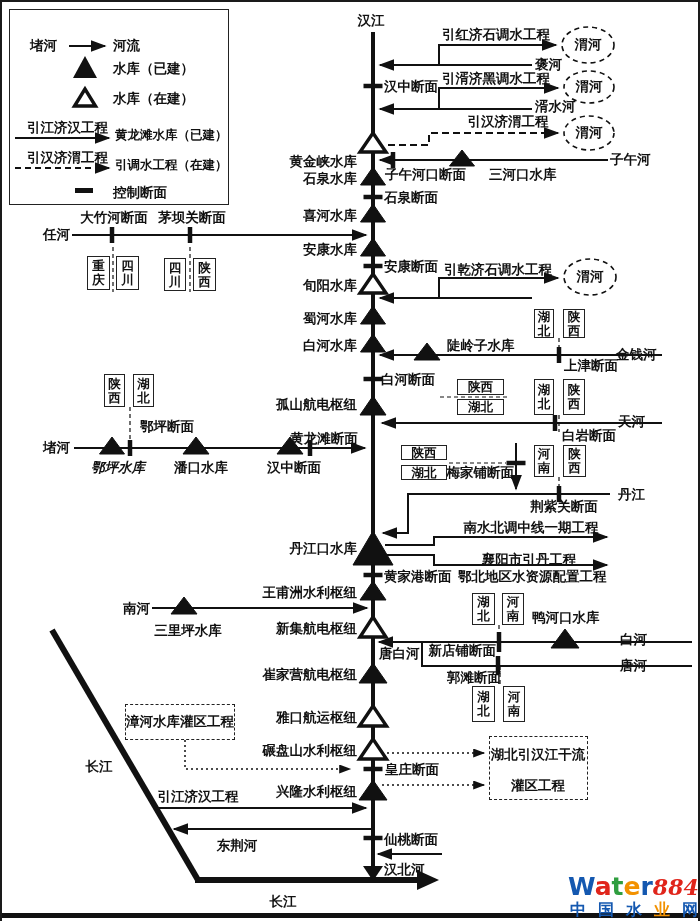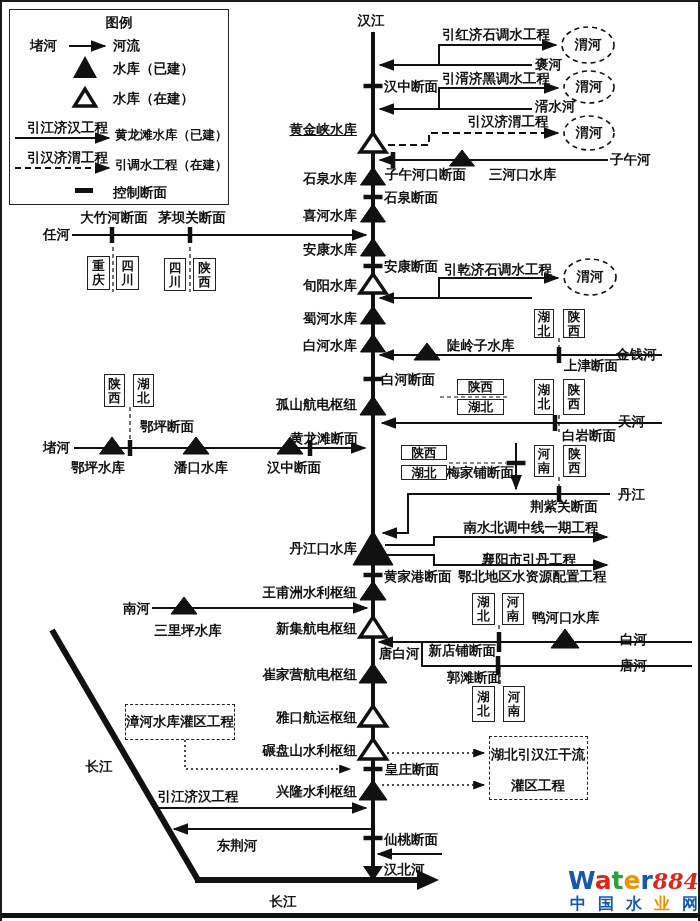--- a/index.html
+++ b/index.html
@@ -14,21 +14,21 @@
   .pbox.vert{word-break:break-all;padding:0 1px;}
   .dbox{position:absolute;box-sizing:border-box;border:1.6px dashed #222;background:transparent;}
   
   #legend-box{position:absolute;left:7px;top:7px;width:220px;height:196px;box-sizing:border-box;
     border:1.6px solid #222;}
   #legend-box .lg{position:absolute;font-size:13.5px;font-weight:600;white-space:nowrap;}
   #legend-title{left:0;right:0;top:4px;text-align:center;}
   .lgsvg{position:absolute;left:0;top:0;width:217px;height:193px;}
   
   #logo{position:absolute;left:566px;top:866px;width:132px;line-height:1;}
-  #logo-line1{display:flex;align-items:baseline;}
+  #logo-line1{display:flex;align-items:baseline;margin-top:6px;}
   .logo-letter{font-size:25px;font-weight:bold;letter-spacing:0px;font-family:"DejaVu Sans",sans-serif;}
   #logo-number{font-size:22px;font-style:italic;font-weight:bold;font-family:"DejaVu Serif",serif;color:#e0251b;}
   #logo-line2{margin-top:3px;display:flex;justify-content:space-between;padding:0 2px;}
   .logo-char{font-size:16px;font-weight:bold;}
 </style>
 </head>
 <body>
 
 <div id="screen">
 
@@ -130,21 +130,21 @@
       <div class="label" style="left: 587px; top: 77px; transform: translateX(-50%);">渭河</div>
       <div class="label" style="left: 587px; top: 123px; transform: translateX(-50%);">渭河</div>
       <div class="label" style="left: 588px; top: 267px; transform: translateX(-50%);">渭河</div>
       <div class="label" style="left: 369px; top: 11px; transform: translateX(-50%);">汉江</div>
       <div class="label" style="left: 494px; top: 25px; transform: translateX(-50%);">引红济石调水工程</div>
       <div class="label" style="left: 533px; top: 55px;">褒河</div>
       <div class="label" style="left: 382px; top: 77px;">汉中断面</div>
       <div class="label" style="left: 494px; top: 69px; transform: translateX(-50%);">引湑济黑调水工程</div>
       <div class="label" style="left: 533px; top: 97px;">湑水河</div>
       <div class="label" style="left: 506px; top: 112px; transform: translateX(-50%);">引汉济渭工程</div>
-      <div class="label" style="left: 355px; top: 120px; transform: translateX(-100%); text-decoration: underline;">黄金峡水库</div>
+      <div class="label" style="left: 355px; top: 152px; transform: translateX(-100%);">黄金峡水库</div>
       <div class="label" style="left: 383px; top: 165px;">子午河口断面</div>
       <div class="label" style="left: 487px; top: 165px;">三河口水库</div>
       <div class="label" style="left: 608px; top: 150px;">子午河</div>
       <div class="label" style="left: 355px; top: 169px; transform: translateX(-100%);">石泉水库</div>
       <div class="label" style="left: 382px; top: 188px;">石泉断面</div>
       <div class="label" style="left: 355px; top: 206px; transform: translateX(-100%);">喜河水库</div>
       <div class="label" style="left: 112px; top: 208px; transform: translateX(-50%);">大竹河断面</div>
       <div class="label" style="left: 190px; top: 208px; transform: translateX(-50%);">茅坝关断面</div>
       <div class="label" style="left: 68px; top: 225px; transform: translateX(-100%); text-align: center;">任河</div>
       <div class="label" style="left: 355px; top: 240px; transform: translateX(-100%);">安康水库</div>
@@ -156,21 +156,21 @@
       <div class="label" style="left: 445px; top: 336px;">陡岭子水库</div>
       <div class="label" style="left: 614px; top: 345px;">金钱河</div>
       <div class="label" style="left: 562px; top: 356px;">上津断面</div>
       <div class="label" style="left: 379px; top: 370px;">白河断面</div>
       <div class="label" style="left: 355px; top: 395px; transform: translateX(-100%);">孤山航电枢纽</div>
       <div class="label" style="left: 616px; top: 412px;">天河</div>
       <div class="label" style="left: 560px; top: 426px;">白岩断面</div>
       <div class="label" style="left: 165px; top: 417px; transform: translateX(-50%);">鄂坪断面</div>
       <div class="label" style="left: 322px; top: 419px; transform: translateX(-50%); margin-top: 10px;">黄龙滩断面</div>
       <div class="label" style="left: 68px; top: 438px; transform: translateX(-100%);">堵河</div>
-      <div class="label" style="left: 96px; top: 458px; transform: translateX(-50%);">鄂坪水库</div>
+      <div class="label" style="left: 116px; top: 458px; transform: translateX(-50%); font-style: italic;">鄂坪水库</div>
       <div class="label" style="left: 199px; top: 458px; transform: translateX(-50%);">潘口水库</div>
       <div class="label" style="left: 292px; top: 458px; transform: translateX(-50%);">汉中断面</div>
       <div class="label" style="left: 512px; top: 463px; transform: translateX(-100%); text-align: center;">梅家铺断面</div>
       <div class="label" style="left: 616px; top: 485px;">丹江</div>
       <div class="label" style="left: 562px; top: 497px; transform: translateX(-50%);">荆紫关断面</div>
       <div class="label" style="left: 529px; top: 518px; transform: translateX(-50%);">南水北调中线一期工程</div>
       <div class="label" style="left: 355px; top: 539px; transform: translateX(-100%);">丹江口水库</div>
       <div class="label" style="left: 527px; top: 550px; transform: translateX(-50%);">襄阳市引丹工程</div>
       <div class="label" style="left: 382px; top: 567px;">黄家港断面</div>
       <div class="label" style="left: 456px; top: 567px;">鄂北地区水资源配置工程</div>
@@ -224,21 +224,20 @@
 
   <div id="legend-box">
     <svg class="lgsvg" viewBox="0 0 217 193" xmlns="http://www.w3.org/2000/svg">
       <line x1="59" y1="36" x2="95" y2="36" stroke="#111" stroke-width="2" marker-end="url(#arr)"></line>
       <polygon points="75,46 63,68 87,68" fill="#111"></polygon>
       <polygon points="75,79 64.5,96 85.5,96" fill="#fff" stroke="#111" stroke-width="3.4"></polygon>
       <line x1="5" y1="128" x2="99" y2="128" stroke="#111" stroke-width="2" marker-end="url(#arr)"></line>
       <line x1="5" y1="158" x2="99" y2="158" stroke="#111" stroke-width="2" stroke-dasharray="6 4" marker-end="url(#arr)"></line>
       <rect x="65" y="178" width="18" height="5" fill="#111"></rect>
     </svg>
-    <div class="lg" id="legend-title">图例</div>
     <div class="lg" style="left:20px;top:27px;">堵河</div>
     <div class="lg" style="left:103px;top:27px;">河流</div>
     <div class="lg" style="left:103px;top:50px;">水库（已建）</div>
     <div class="lg" style="left:103px;top:80px;">水库（在建）</div>
     <div class="lg" style="left:17px;top:109px;">引江济汉工程</div>
     <div class="lg" style="left:105px;top:117px;font-size:12.5px;">黄龙滩水库（已建）</div>
     <div class="lg" style="left:17px;top:139px;">引汉济渭工程</div>
     <div class="lg" style="left:105px;top:147px;font-size:12.5px;">引调水工程（在建）</div>
     <div class="lg" style="left:103px;top:174px;">控制断面</div>
   </div>

